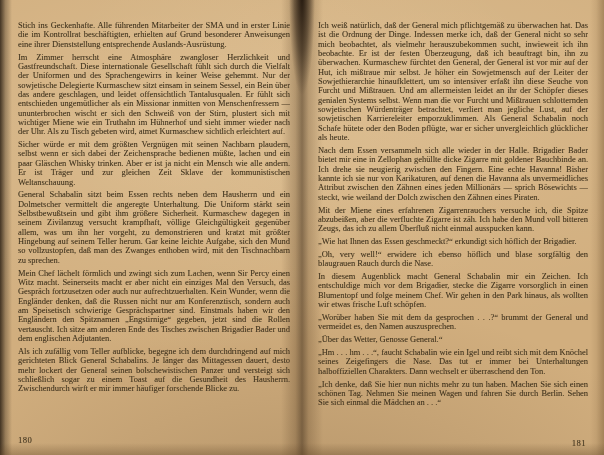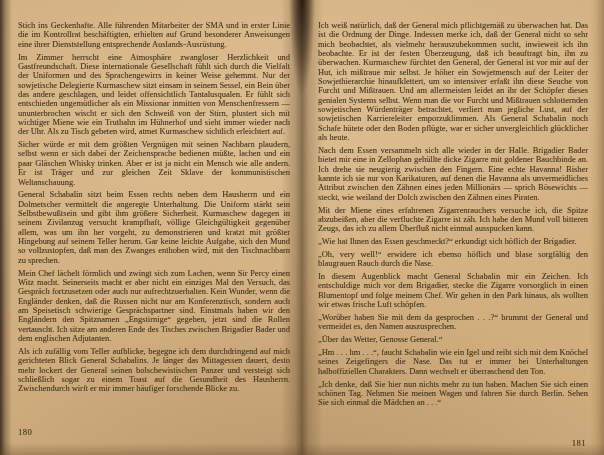--- a/index.html
+++ b/index.html
@@ -46,21 +46,21 @@
   .para { margin: 0 0 3.5px 0; }
   .para:last-child { margin-bottom: 0; }
 
   .page-number {
     position: absolute;
     font-size: 8.5px;
     color: #42351f;
     letter-spacing: 0.5px;
     text-shadow: 0.2px 0.2px 0 rgba(66,53,31,0.35);
   }
-  .page.left  .page-number { left: 18px;  bottom: 18px; }
+  .page.left  .page-number { left: 18px;  bottom: 10px; }
   .page.right .page-number { right: 18px; bottom: 7px; }
 
   
   .overlay { position: absolute; pointer-events: none; }
 
   .gutter-shadow {
     top: 0; bottom: 0; left: 281px; width: 42px;
     background: linear-gradient(90deg,
       rgba(88,63,36,0) 0%,
       rgba(88,63,36,0.30) 34%,

